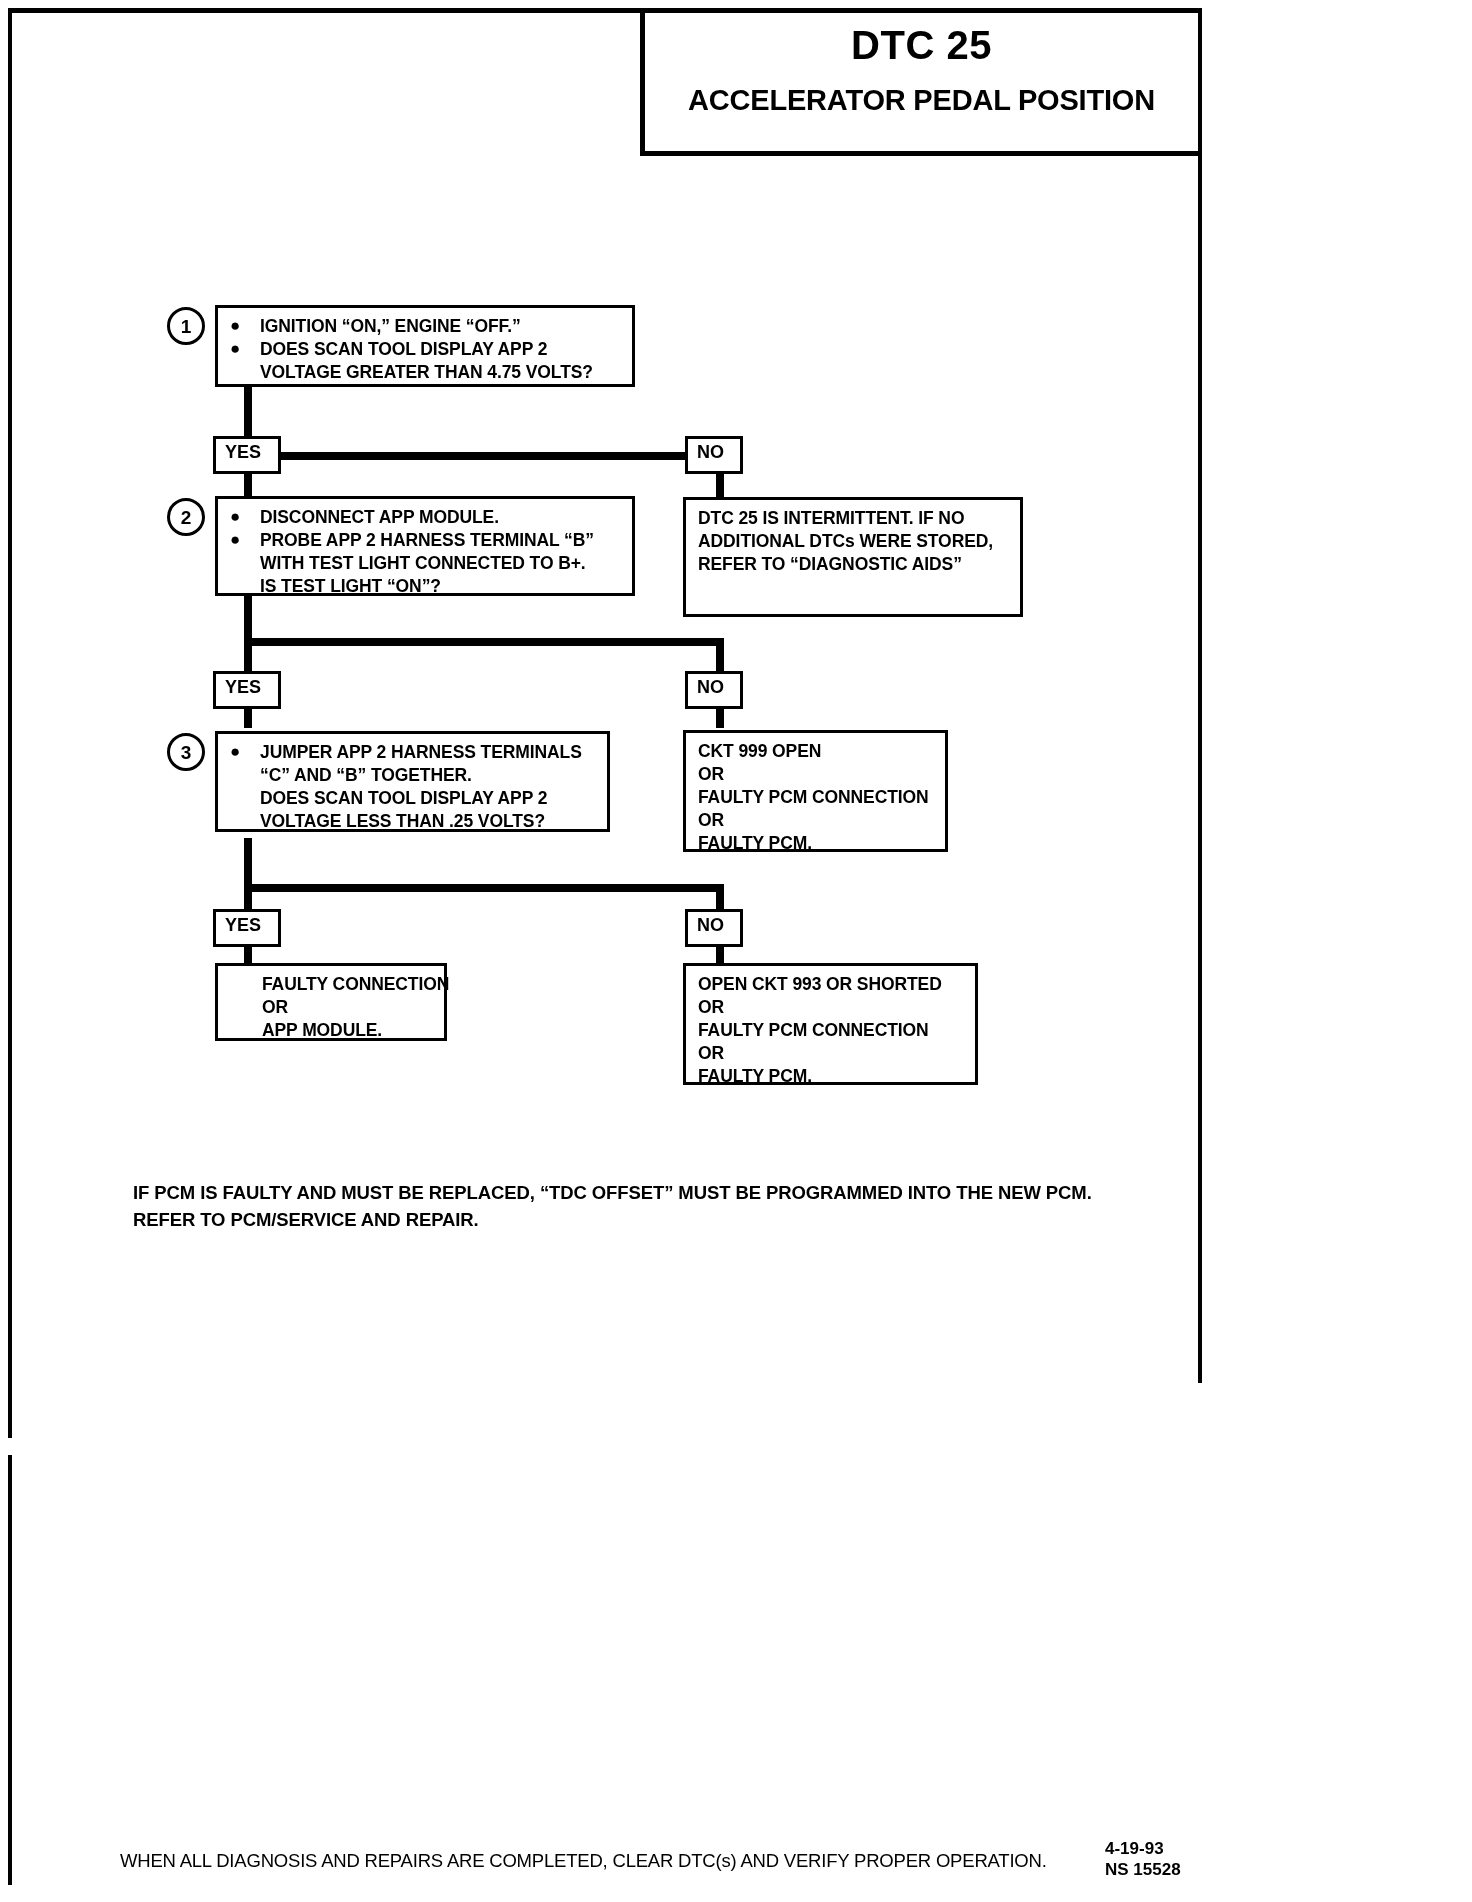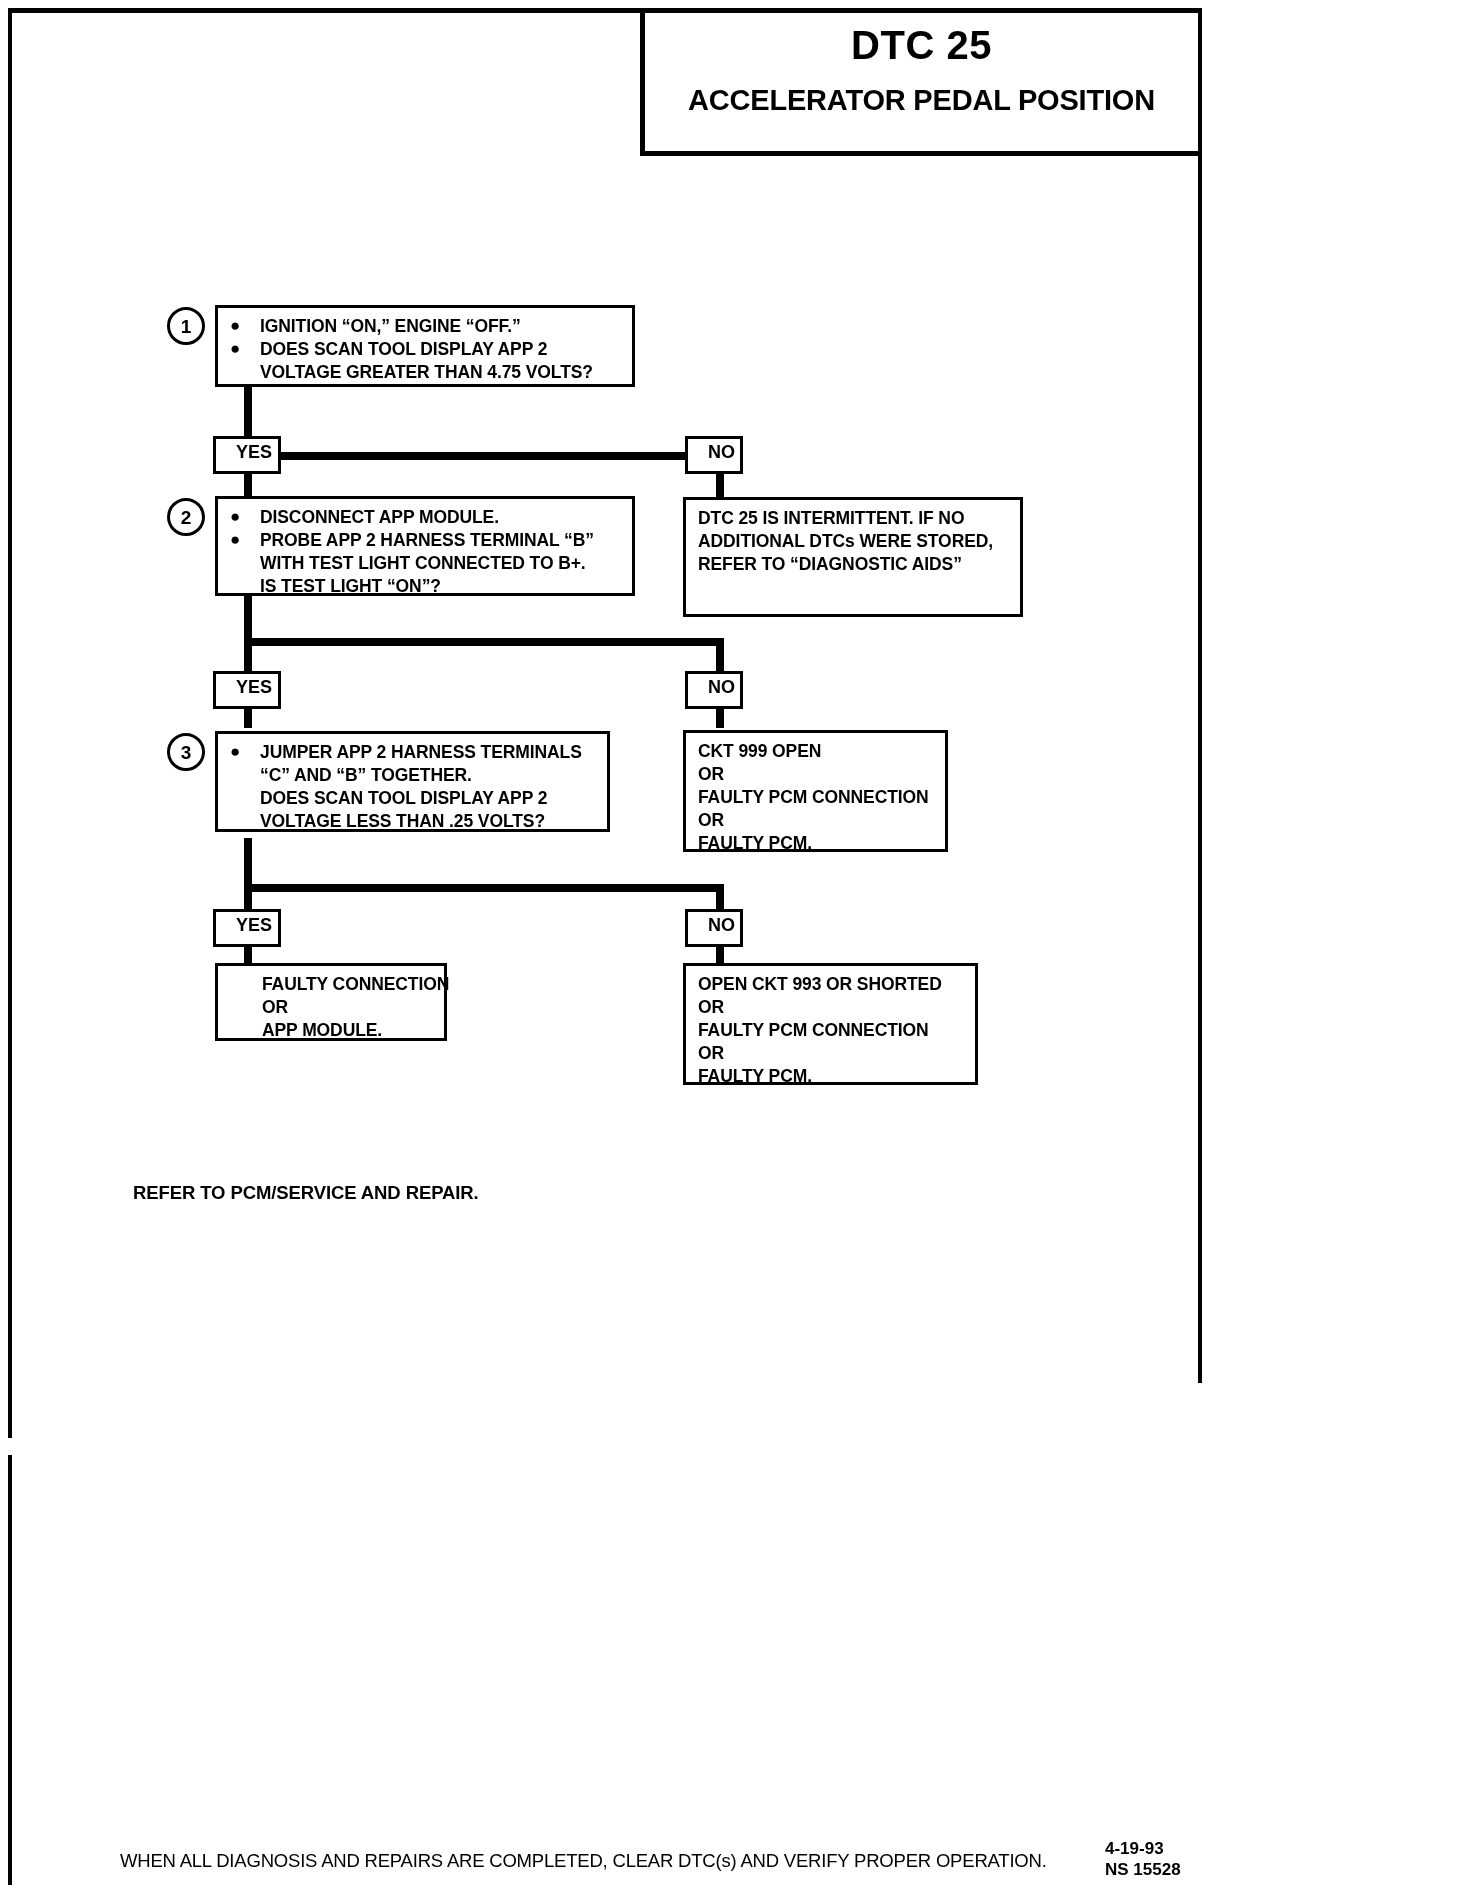--- a/index.html
+++ b/index.html
@@ -125,21 +125,21 @@
 
   
   .tag {
     position: absolute;
     border: 3px solid #000;
     background: #fff;
     box-sizing: border-box;
     font-size: 18px;
     font-weight: bold;
     text-align: left;
-    padding: 3px 0 3px 20px;
+    padding: 3px 0 3px 9px;
     z-index: 6;
   }
 
   
   .vline {
     position: absolute;
     width: 7px;
     background: #000;
   }
   .hline {
@@ -303,20 +303,21 @@
     <div class="lines">
       <div class="plain-row">OPEN CKT 993 OR SHORTED</div>
       <div class="plain-row">OR</div>
       <div class="plain-row">FAULTY PCM CONNECTION</div>
       <div class="plain-row">OR</div>
       <div class="plain-row">FAULTY PCM.</div>
     </div>
   </div>
 
   <div class="note-block" style="left:133px; top:1180px; width:1010px;">
+    <div>IF PCM IS FAULTY AND MUST BE REPLACED, “TDC OFFSET” MUST BE PROGRAMMED INTO THE NEW PCM.</div>
     <div>REFER TO  PCM/SERVICE AND REPAIR.</div>
   </div>
 
   <div class="footer-note" style="left:120px; top:1850px;">WHEN ALL DIAGNOSIS AND REPAIRS ARE COMPLETED, CLEAR DTC(s) AND VERIFY PROPER OPERATION.</div>
 
   <div class="stamp" style="left:1105px; top:1838px;">
     <div>4-19-93</div>
     <div>NS 15528</div>
   </div>
 

